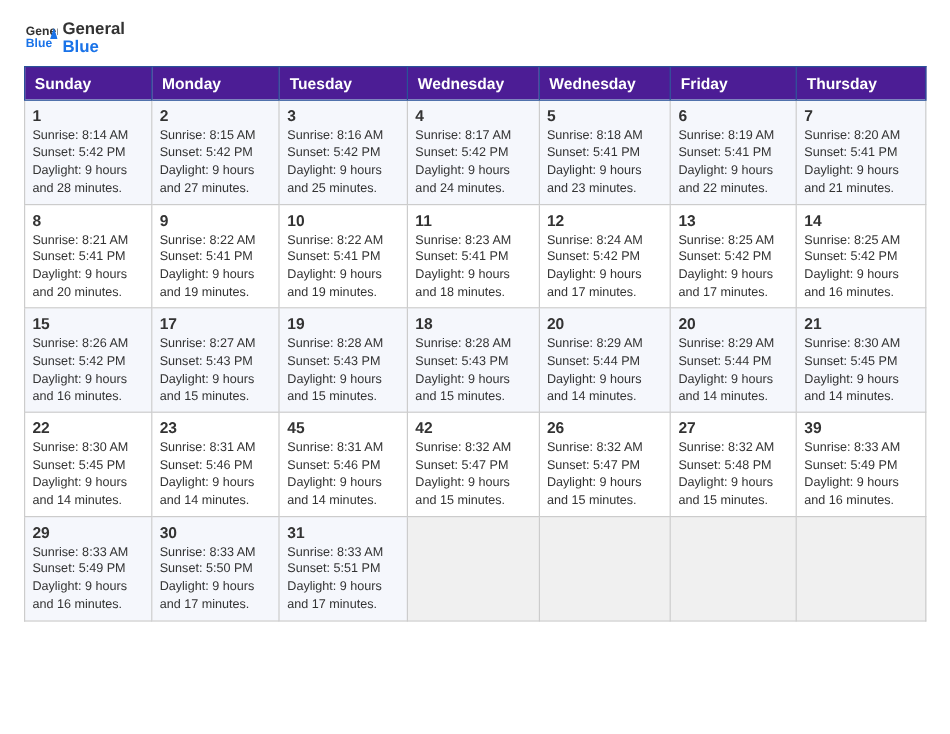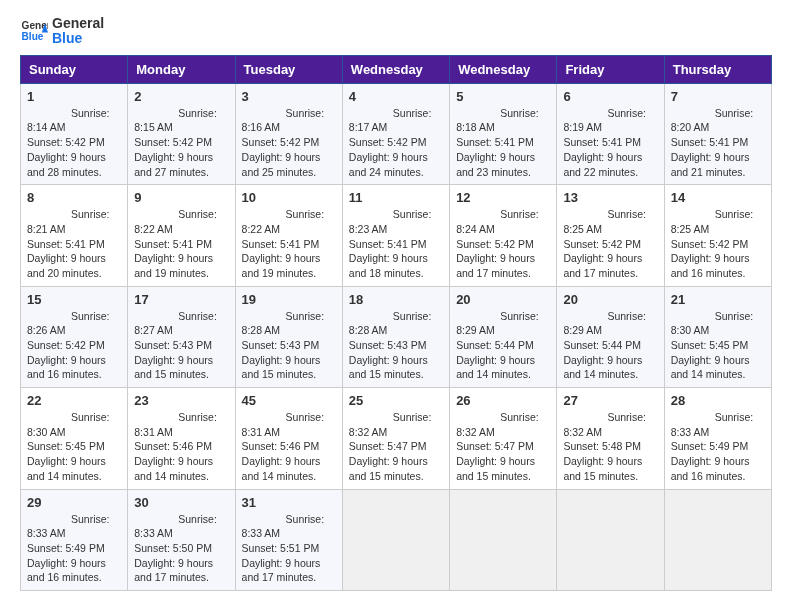--- a/index.html
+++ b/index.html
@@ -76,21 +76,20 @@
       font-size: 13px;
       font-weight: bold;
       color: #333;
       display: block;
       margin-bottom: 2px;
     }
     .day-info {
       font-size: 10.5px;
       color: #333;
       line-height: 1.4;
-      margin-left: 44px;
     }
     .empty-cell {
       background: #f0f0f0 !important;
     }
   </style>
 </head>
 <body>
 
 <div class="page">
   <div class="header">
@@ -172,27 +171,27 @@
           <td><span class="day-num">21</span>
 <span class="day-info">Sunrise: 8:30 AM<br>Sunset: 5:45 PM<br>Daylight: 9 hours and 14 minutes.</span></td>
         </tr>
         <tr>
           <td><span class="day-num">22</span>
 <span class="day-info">Sunrise: 8:30 AM<br>Sunset: 5:45 PM<br>Daylight: 9 hours and 14 minutes.</span></td>
           <td><span class="day-num">23</span>
 <span class="day-info">Sunrise: 8:31 AM<br>Sunset: 5:46 PM<br>Daylight: 9 hours and 14 minutes.</span></td>
           <td><span class="day-num">45</span>
 <span class="day-info">Sunrise: 8:31 AM<br>Sunset: 5:46 PM<br>Daylight: 9 hours and 14 minutes.</span></td>
-          <td><span class="day-num">25</span>
+          <td><span class="day-num">42</span>
 <span class="day-info">Sunrise: 8:32 AM<br>Sunset: 5:47 PM<br>Daylight: 9 hours and 15 minutes.</span></td>
           <td><span class="day-num">26</span>
 <span class="day-info">Sunrise: 8:32 AM<br>Sunset: 5:47 PM<br>Daylight: 9 hours and 15 minutes.</span></td>
           <td><span class="day-num">27</span>
 <span class="day-info">Sunrise: 8:32 AM<br>Sunset: 5:48 PM<br>Daylight: 9 hours and 15 minutes.</span></td>
-          <td><span class="day-num">28</span>
+          <td><span class="day-num">39</span>
 <span class="day-info">Sunrise: 8:33 AM<br>Sunset: 5:49 PM<br>Daylight: 9 hours and 16 minutes.</span></td>
         </tr>
         <tr>
           <td><span class="day-num">29</span>
 <span class="day-info">Sunrise: 8:33 AM<br>Sunset: 5:49 PM<br>Daylight: 9 hours and 16 minutes.</span></td>
           <td><span class="day-num">30</span>
 <span class="day-info">Sunrise: 8:33 AM<br>Sunset: 5:50 PM<br>Daylight: 9 hours and 17 minutes.</span></td>
           <td><span class="day-num">31</span>
 <span class="day-info">Sunrise: 8:33 AM<br>Sunset: 5:51 PM<br>Daylight: 9 hours and 17 minutes.</span></td>
           <td class="empty-cell"></td>

